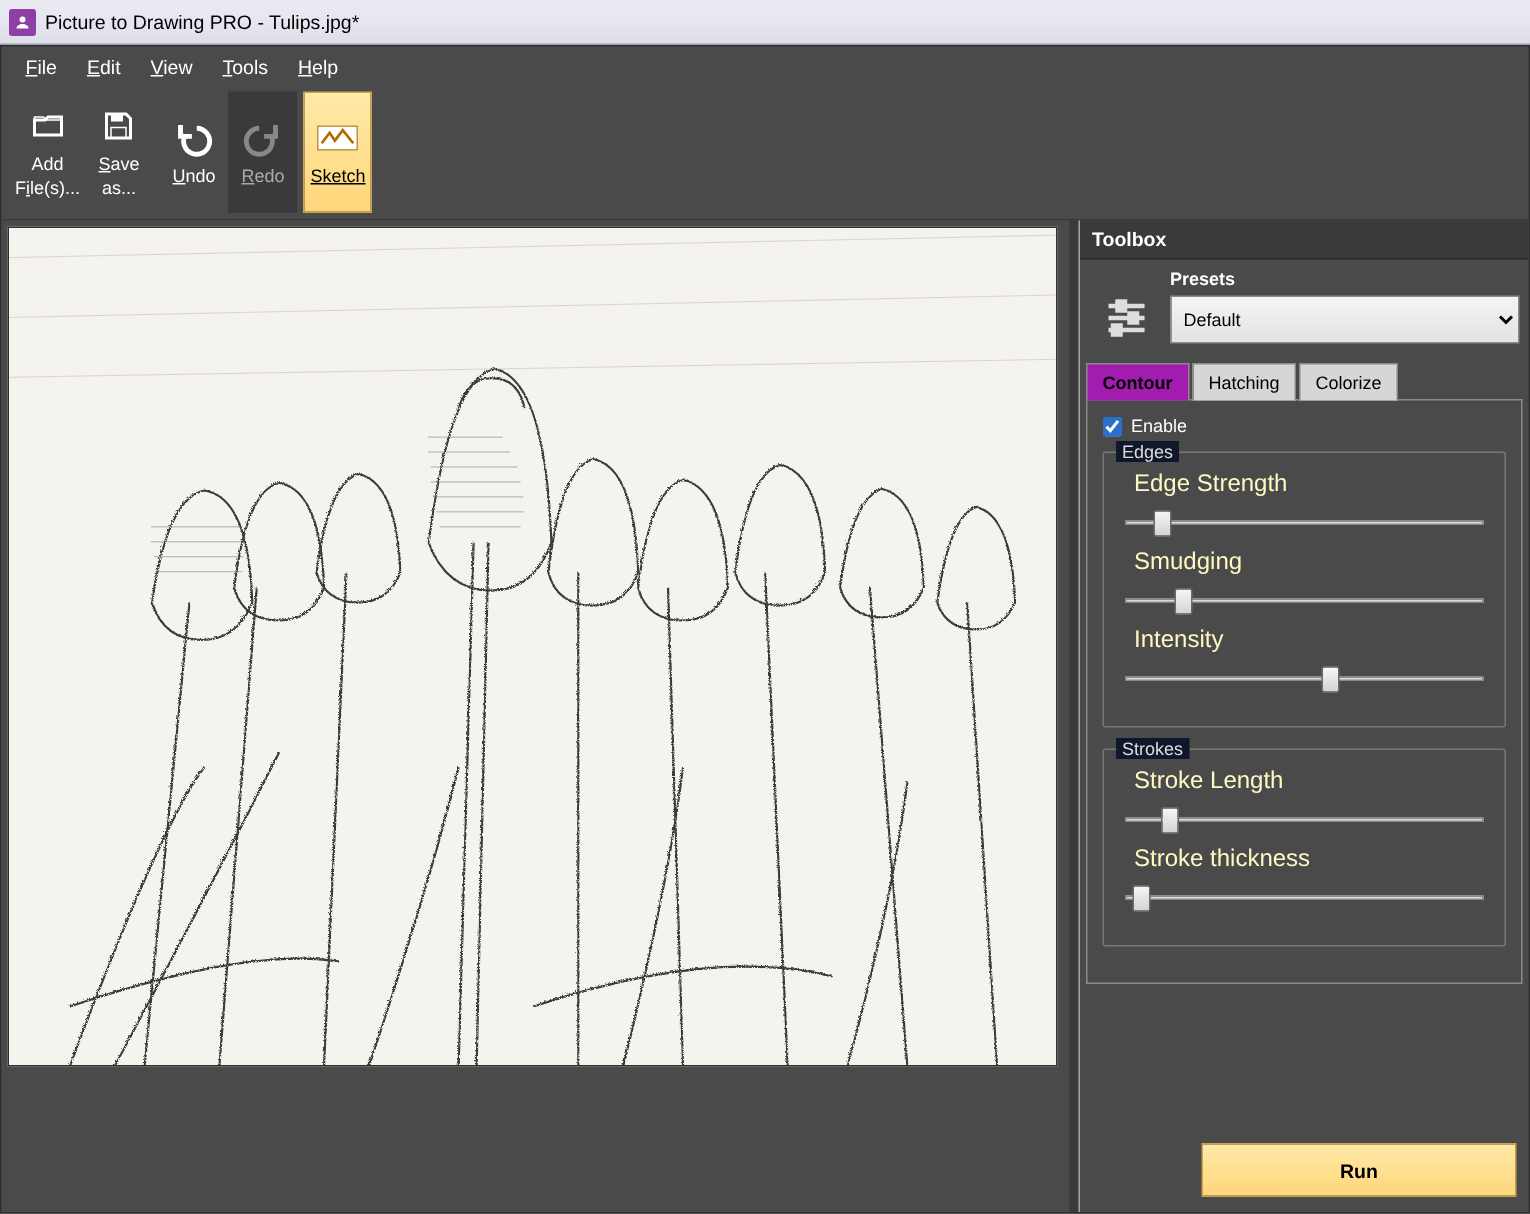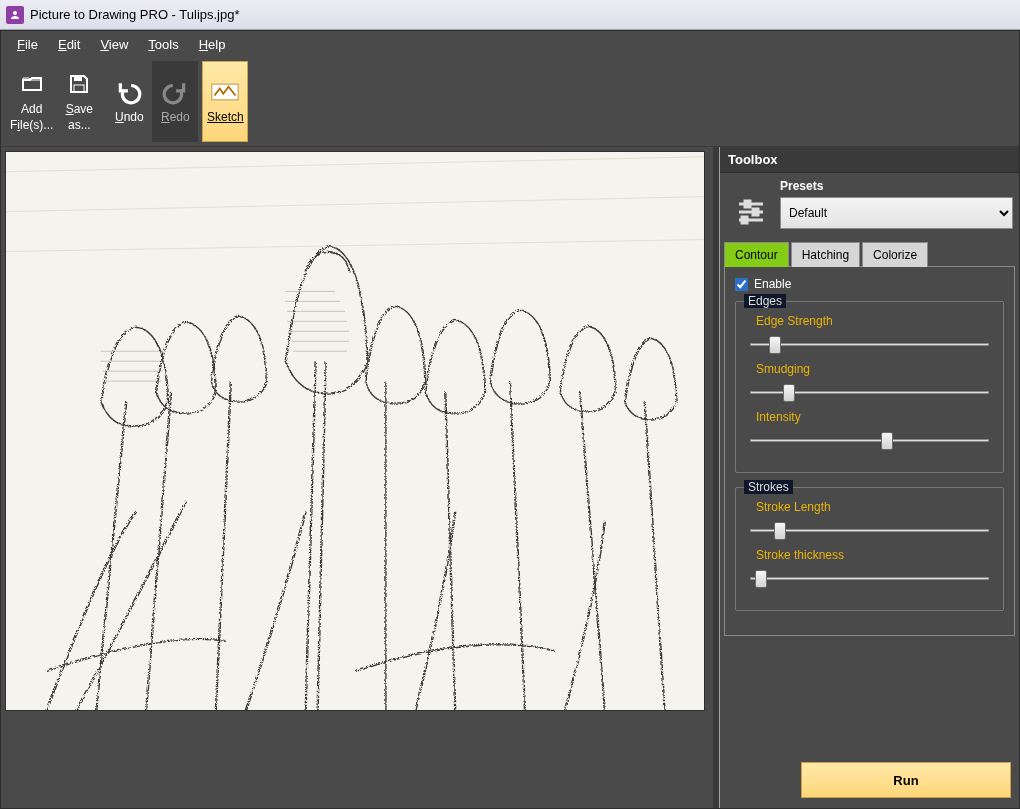--- a/index.html
+++ b/index.html
@@ -157,22 +157,22 @@
   font-size: 12px;
   background: #d6d6d6;
   color: #000;
   border: 1px solid #8a8a8a;
   border-bottom: none;
   margin-right: 2px;
   position: relative;
   top: 1px;
 }
 .tab.active {
-  background: #84cc16;
-  font-weight: normal;
+  background: #a21caf;
+  font-weight: bold;
   border-color: #8a8a8a;
   z-index: 2;
 }
 .tab-pane {
   border: 1px solid #8a8a8a;
   background: #4a4a4a;
   margin: 0 4px;
   padding: 10px 10px 10px 10px;
 }
 
@@ -188,21 +188,21 @@
   position: relative;
 }
 .group .legend {
   position: absolute;
   top: -8px; left: 8px;
   background: #0f172a;
   padding: 0 4px;
   font-size: 12px;
   color: #ddd;
 }
-.slider-label { font-size: 12px; color: #eab308; margin: 2px 0 6px 10px;}
+.slider-label { font-size: 16px; color: #fef9c3; margin: 2px 0 6px 10px;}
 .slider-track {
   height: 20px;
   position: relative;
   margin: 0 4px 8px 4px;
 }
 .slider-track .rail {
   position: absolute;
   left: 0; right: 0; top: 9px;
   height: 3px;
   background: #ddd;

